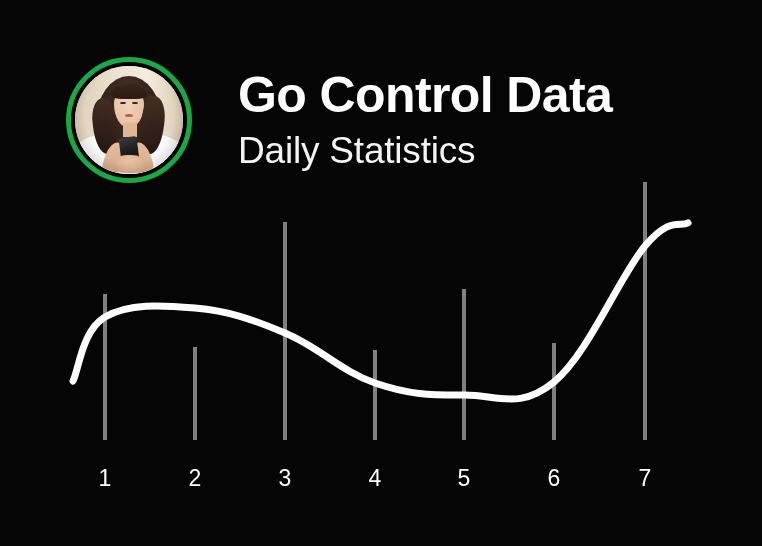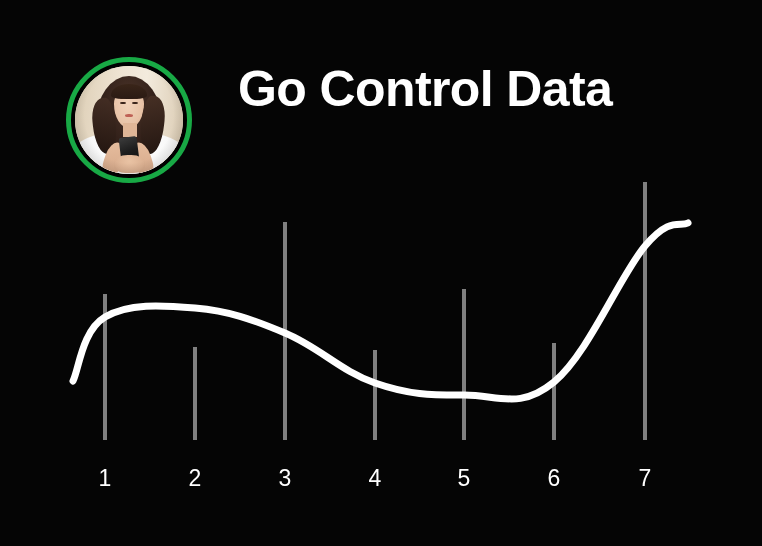--- a/index.html
+++ b/index.html
@@ -186,21 +186,21 @@
     border-radius: 44% 44% 38% 38%;
   }
   .ph-vignette {
     position: absolute; left: 0; top: 0; right: 0; bottom: 0;
     background: radial-gradient(ellipse at 50% 45%, rgba(0,0,0,0) 58%, rgba(0,0,0,0.30) 100%);
   }
 
   #titles {
     position: absolute;
     left: 238px;
-    top: 62px;
+    top: 68px;
     width: 480px;
   }
   #page-title {
     color: #ffffff;
     font-size: 50px;
     line-height: 54px;
     font-weight: bold;
     letter-spacing: -0.6px;
     white-space: nowrap;
   }
@@ -272,20 +272,21 @@
         <div class="ph-arm-l"></div>
         <div class="ph-arm-r"></div>
         <div class="ph-phone"></div>
         <div class="ph-hands"></div>
         <div class="ph-vignette"></div>
       </div>
     </div>
 
     <div id="titles">
       <div id="page-title">Go Control Data</div>
+      <div id="page-subtitle">Daily Statistics</div>
     </div>
   </div>
 
   <div id="chart">
 
     <svg id="chart-svg" width="762" height="546" viewBox="0 0 762 546">
       <g id="tick-bars">
           <rect x="103" y="294" width="4" height="146" fill="#808080"></rect>
           <rect x="193" y="347" width="4" height="93" fill="#808080"></rect>
           <rect x="283" y="222" width="4" height="218" fill="#808080"></rect>

